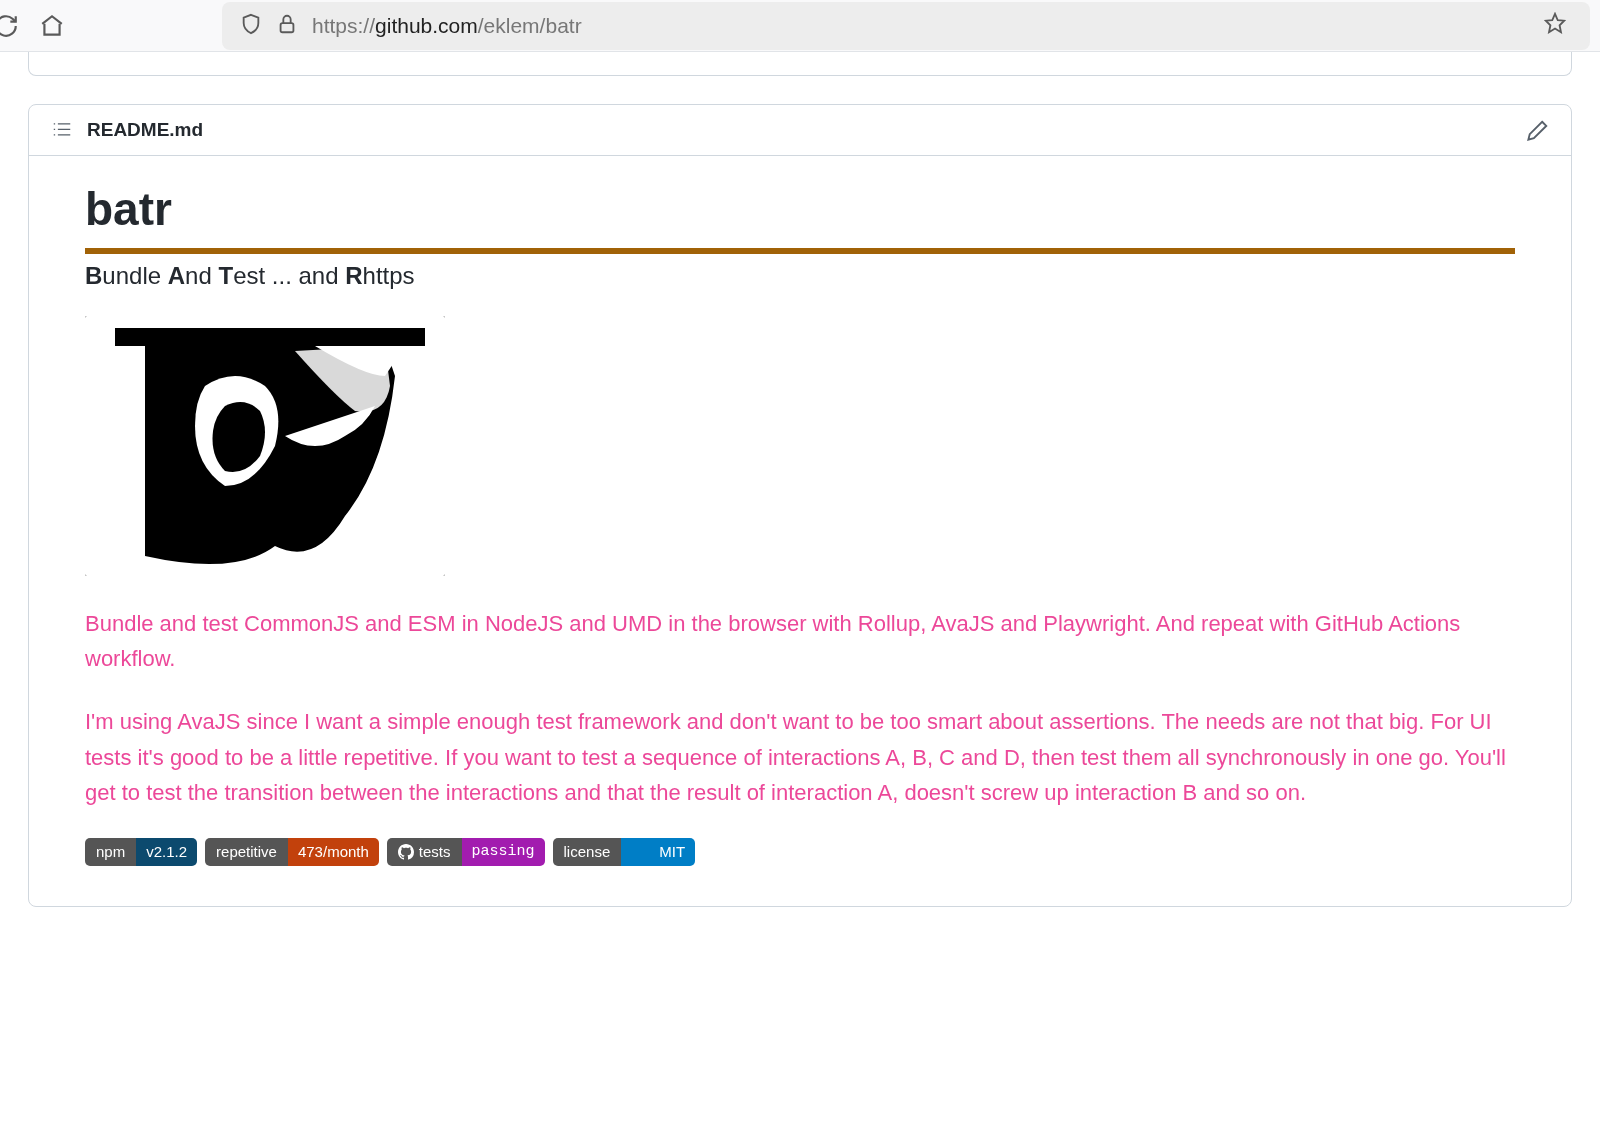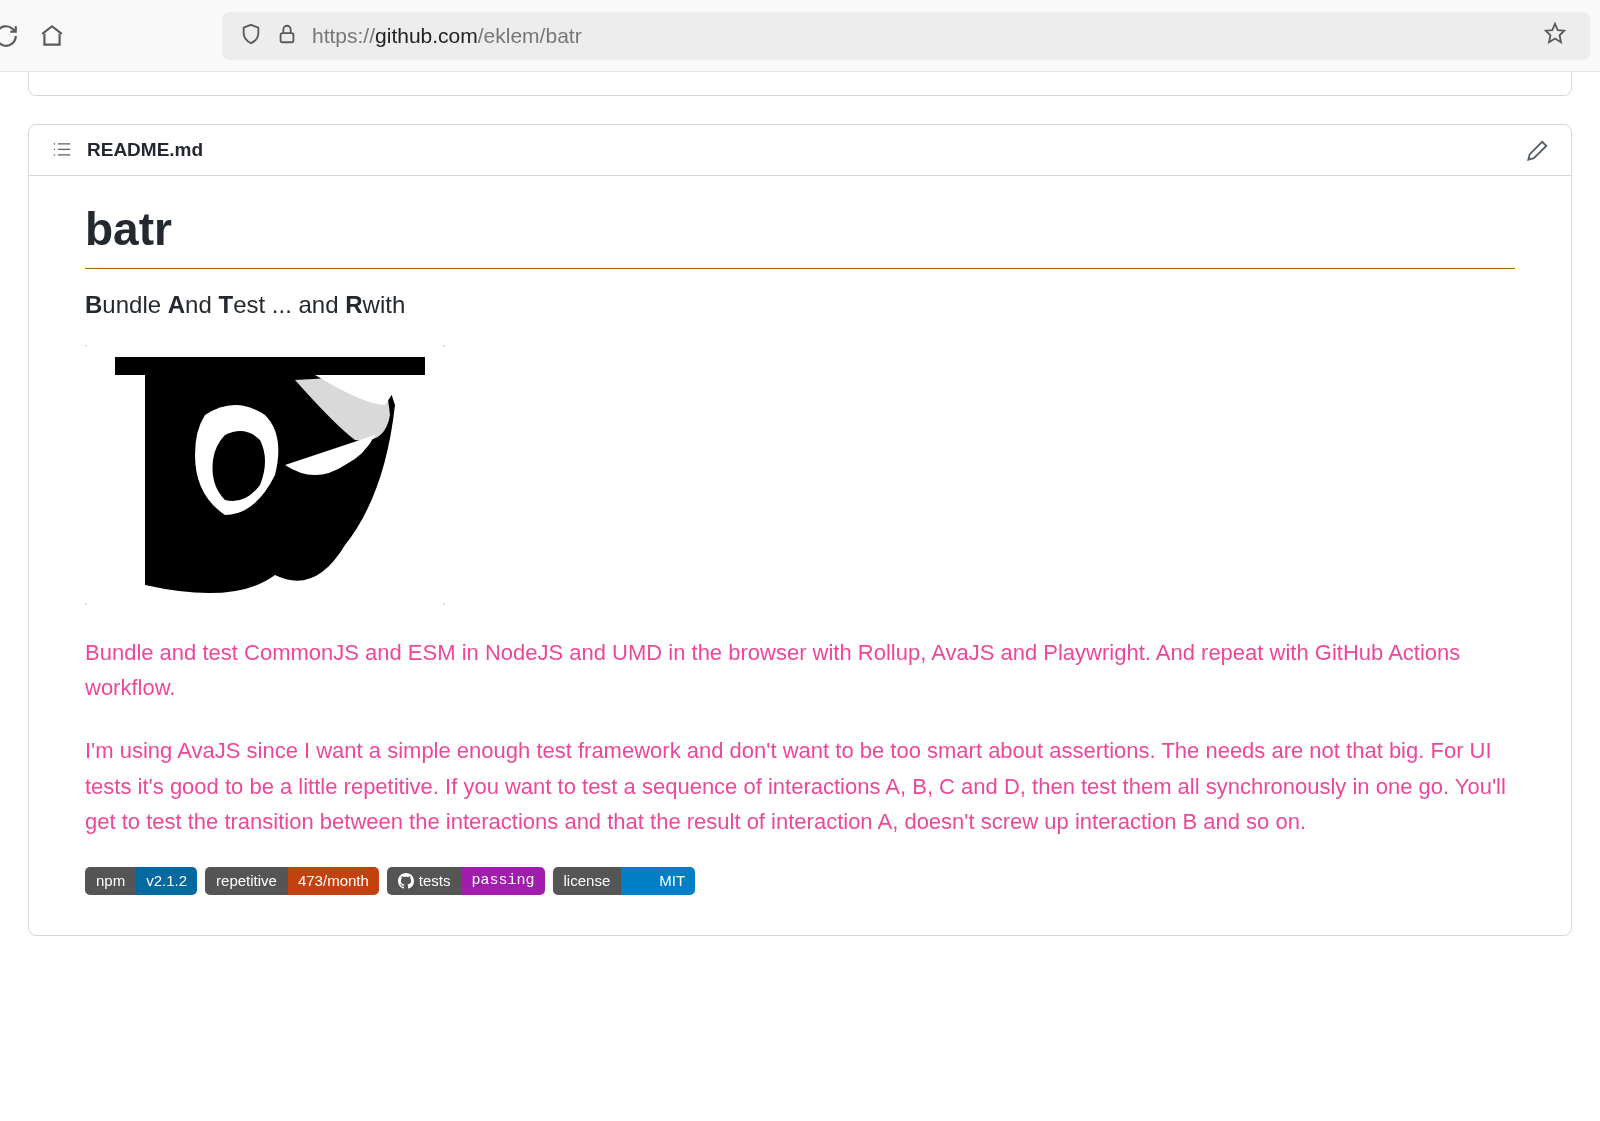--- a/index.html
+++ b/index.html
@@ -9,21 +9,21 @@
     }
     body {
       font-family: -apple-system, BlinkMacSystemFont, "Segoe UI", Helvetica, Arial, sans-serif;
       background: #ffffff;
       color: #24292f;
       width: 1600px;
     }
     .browser-bar {
       display: flex;
       align-items: center;
-      height: 72px;
+      height: 52px;
       padding: 0 10px;
       background: #f9f9fa;
       border-bottom: 1px solid #e1e4e8;
       gap: 14px;
     }
     .browser-btn {
       width: 32px;
       height: 32px;
       display: flex;
       align-items: center;
@@ -105,22 +105,22 @@
       color: #57606a;
       cursor: pointer;
     }
     .readme-body {
       padding: 26px 56px 40px 56px;
     }
     .readme-body h1 {
       font-size: 46px;
       font-weight: 700;
       padding-bottom: 12px;
-      border-bottom: 1px solid #a16207;
-      margin-bottom: 22px;
+      border-bottom: 6px solid #a16207;
+      margin-bottom: 8px;
     }
     .subtitle {
       font-size: 24px;
       margin-bottom: 26px;
     }
     .subtitle b {
       font-weight: 700;
     }
     .logo-image {
       width: 360px;
@@ -229,21 +229,21 @@
         <svg viewBox="0 0 16 16" fill="none" stroke="currentColor" stroke-width="1.4">
             <path d="M11 2l3 3L5 14l-4 1 1-4 9-9z"></path>
           </svg>
       </span>
     </div>
 
     <div class="readme-body">
       <h1>batr</h1>
 
       <p class="subtitle">
-        <b>B</b><span>undle </span><b>A</b><span>nd </span><b>T</b><span>est ... and </span><b>R</b><span>with</span>
+        <b>B</b><span>undle </span><b>A</b><span>nd </span><b>T</b><span>est ... and </span><b>R</b><span>https</span>
       </p>
 
       <div class="logo-image">
         <svg viewBox="0 0 360 260">
           <rect x="0" y="0" width="360" height="260" fill="#fff"></rect>
           <rect x="30" y="12" width="310" height="18" fill="#000"></rect>
           <path fill="#000" d="M60 30 L60 240 Q150 260 190 230 Q230 250 260 200 Q300 150 310 60 L300 30 Z"></path>
           <path fill="#fff" d="M120 70 Q150 50 180 70 Q200 90 190 130 Q170 170 140 170 Q110 150 110 110 Q110 85 120 70 Z"></path>
           <path fill="#000" d="M140 90 Q160 80 175 95 Q185 115 175 140 Q160 160 140 155 Q125 140 128 115 Q130 100 140 90 Z"></path>
           <path fill="#fff" d="M230 30 Q280 60 300 60 L320 30 Z"></path>
@@ -253,21 +253,21 @@
       </div>
 
       <p class="para">Bundle and test CommonJS and ESM in NodeJS and UMD in the browser with Rollup, AvaJS and Playwright. And repeat with GitHub Actions workflow.</p>
       <p class="para">I'm using AvaJS since I want a simple enough test framework and don't want to be too smart about assertions. The needs are not that big. For UI tests it's good to be a little repetitive. If you want to test a sequence of interactions A, B, C and D, then test them all synchronously in one go. You'll get to test the transition between the interactions and that the result of interaction A, doesn't screw up interaction B and so on.</p>
 
       <div class="badges" id="badges-row">
           <span class="badge">
             <span class="badge-left">
               <span>npm</span>
             </span>
-            <span class="badge-right" style="background: #0369a1;">v2.1.2</span>
+            <span class="badge-right" style="background: #0c4a6e;">v2.1.2</span>
           </span>
           <span class="badge">
             <span class="badge-left">
               <span>repetitive</span>
             </span>
             <span class="badge-right" style="background: #c2410c;">473/month</span>
           </span>
           <span class="badge">
             <span class="badge-left">
               <svg class="badge-gh-icon" viewBox="0 0 16 16">

